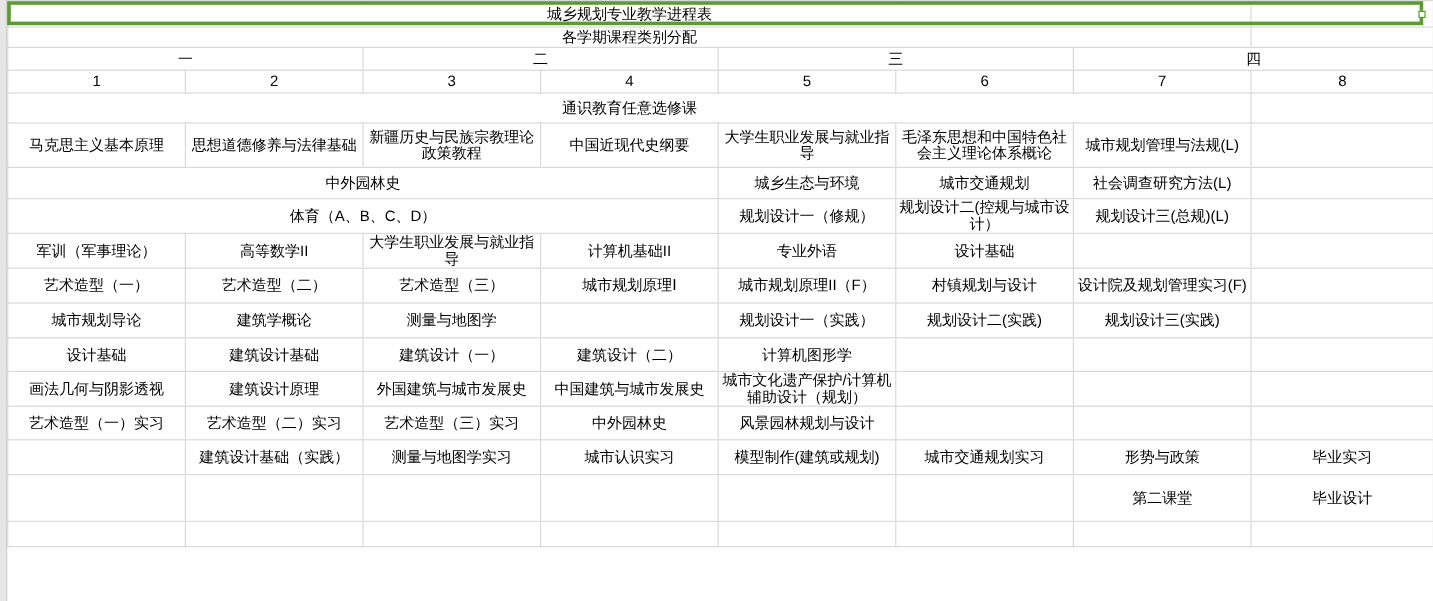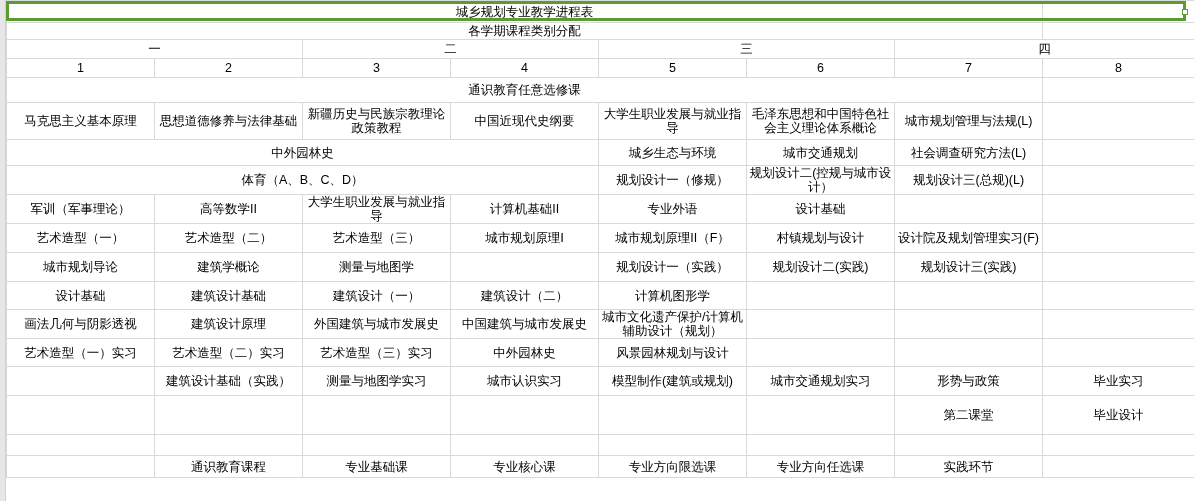--- a/index.html
+++ b/index.html
@@ -242,29 +242,19 @@
         <tr style="height: 21px;">
           <td colspan="1" class="blank"></td>
           <td colspan="1" class="blank"></td>
           <td colspan="1" class="blank"></td>
           <td colspan="1" class="blank"></td>
           <td colspan="1" class="blank"></td>
           <td colspan="1" class="blank"></td>
           <td colspan="1" class="blank"></td>
           <td colspan="1" class="blank"></td>
         </tr>
-        <tr style="height: 22px;">
-          <td class="blank"></td>
-          <td class="filled general">通识教育课程</td>
-          <td class="filled basic">专业基础课</td>
-          <td class="filled core">专业核心课</td>
-          <td class="filled dirreq">专业方向限选课</td>
-          <td class="filled diropt">专业方向任选课</td>
-          <td class="filled practice">实践环节</td>
-          <td class="blank"></td>
-        </tr>
       </tbody>
   </table>
 
   <div class="titleframe"></div>
   <div class="handle" style="left:1182px; top:9px;"></div>
 
 </div>
 
 </body></html>

